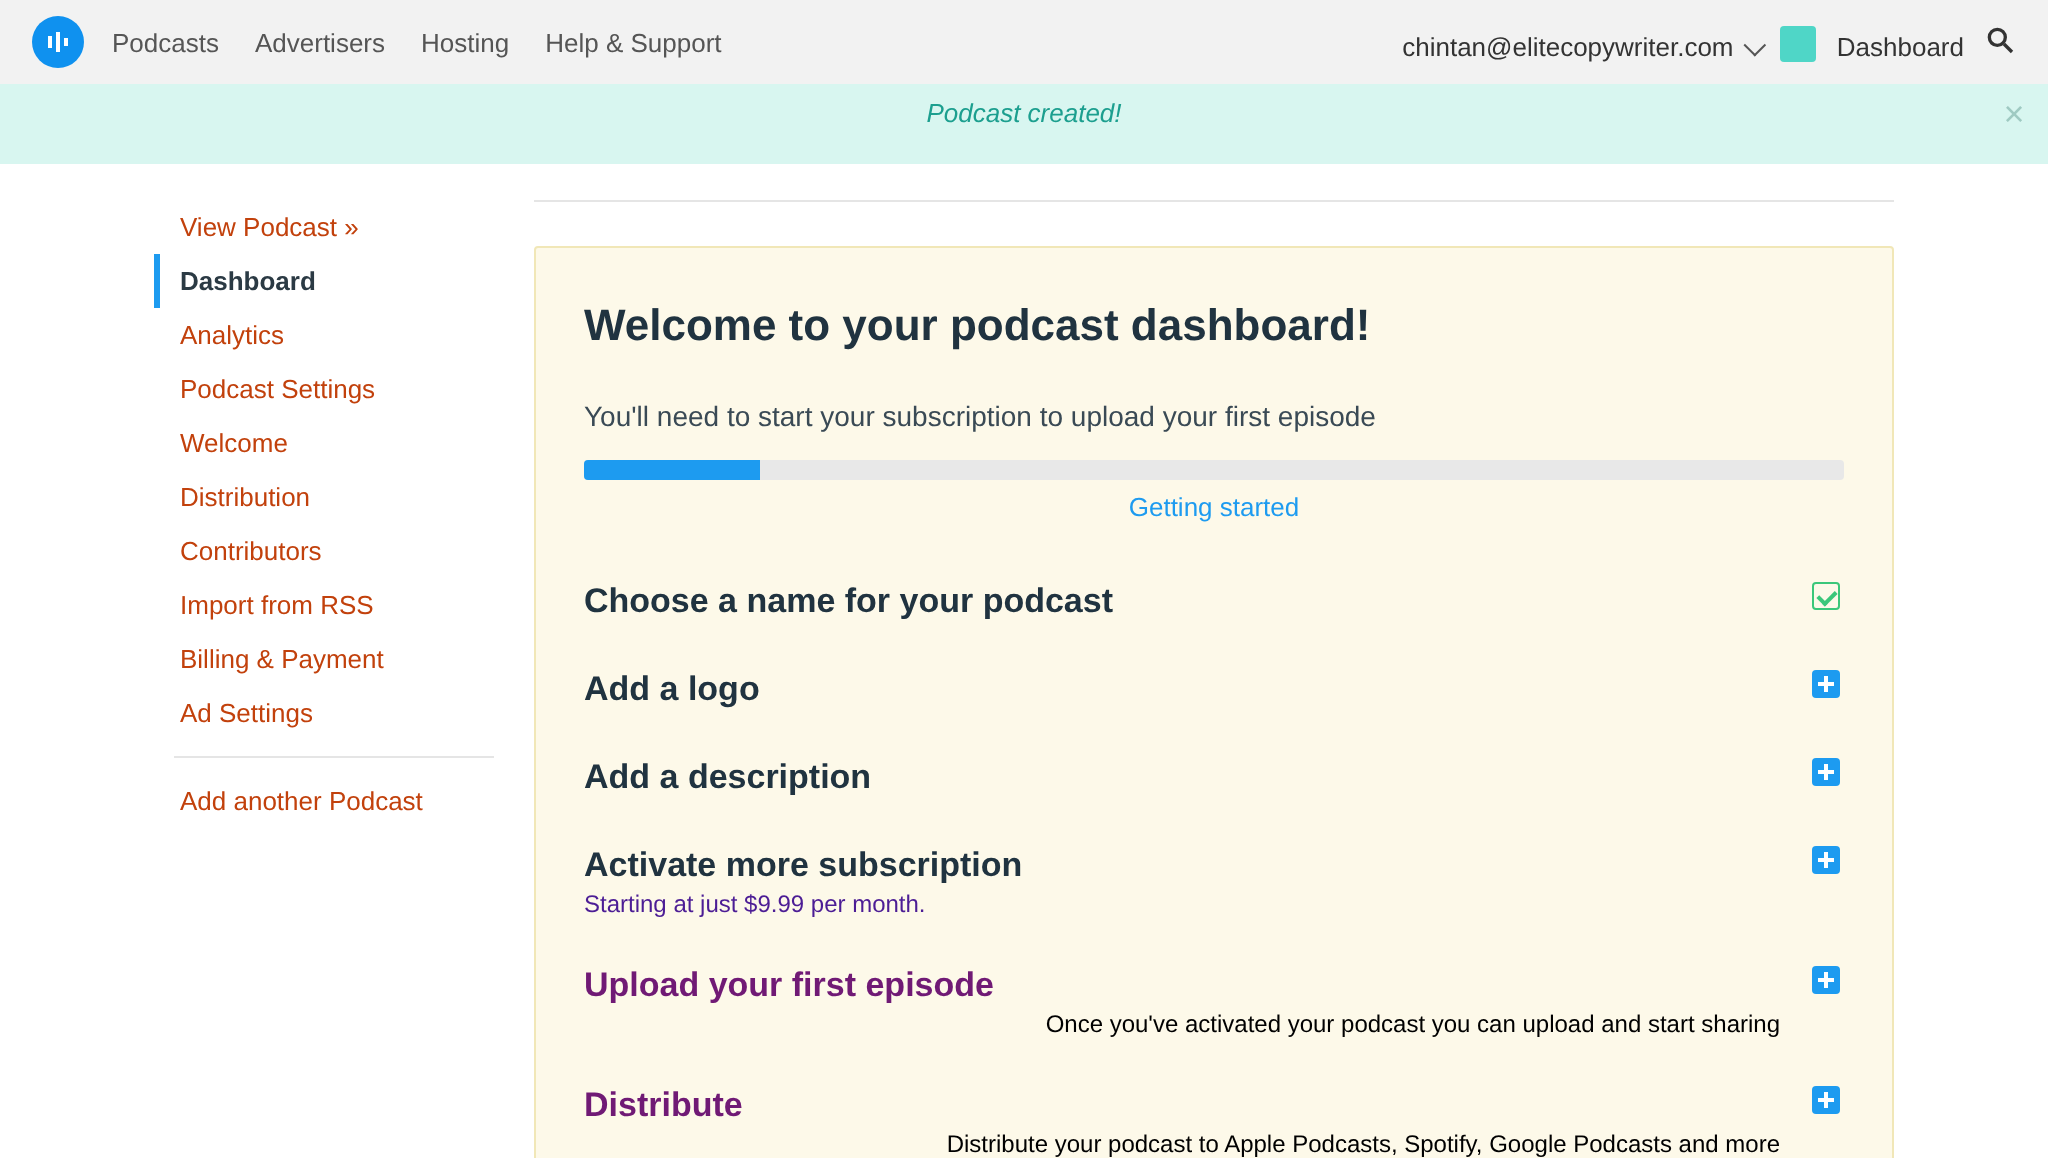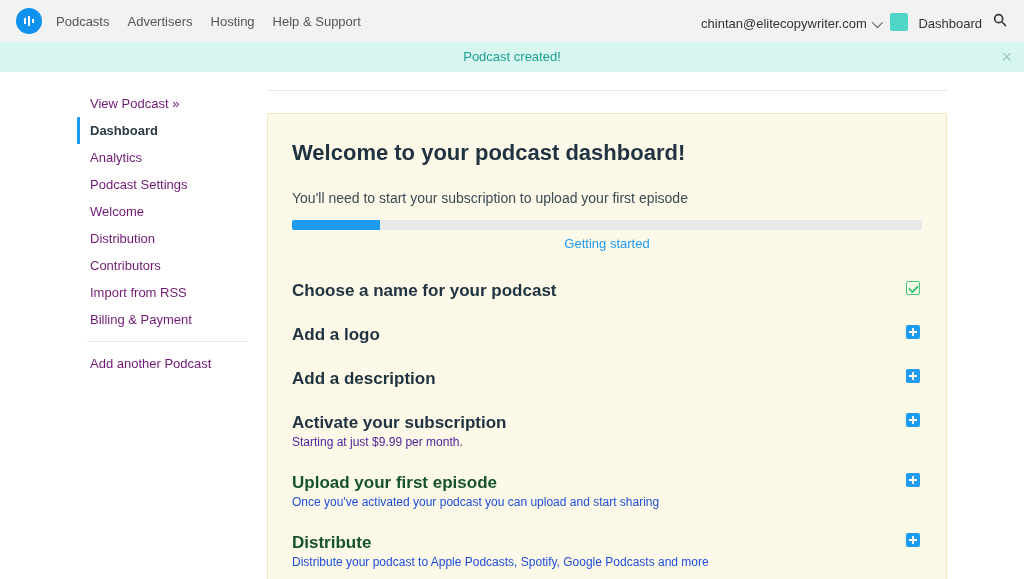--- a/index.html
+++ b/index.html
@@ -7,46 +7,46 @@
   .topbar { background: #f2f2f2; height: 42px; display: flex; align-items: center; padding: 0 16px; font-size: 13px; color: #555; }
   .topbar .logo { width: 26px; height: 26px; border-radius: 50%; background: #0f91ef; display:flex; align-items:center; justify-content:center; margin-right: 14px; }
   .topbar .nav { display: flex; gap: 18px; }
   .topbar .nav span { cursor: pointer; }
   .topbar .spacer { flex: 1; }
   .topbar .right { display: flex; align-items: flex-end; gap: 10px; font-size: 13px; color: #333; }
   .topbar .avatar { width: 18px; height: 18px; background: #4fd6c7; border-radius: 2px; }
   .chev { display:inline-block; width:8px; height:8px; border-right:1.6px solid #555; border-bottom:1.6px solid #555; transform: rotate(45deg) translateY(-2px); margin-left:2px;}
   .search-icon svg { width:16px; height:16px; }
 
-  .banner { background: #d8f6f0; color: #1c9f8f; text-align: center; font-size: 13px; height: 30px; line-height: 30px; position: relative; font-weight: 500;}
+  .banner { background: #d8f6f0; color: #1c9f8f; text-align: center; font-size: 13px; height: 40px; line-height: 30px; position: relative; font-weight: 500; font-style: italic;}
   .banner .close { position: absolute; right: 12px; top: 0; color: #9fcac2; font-size: 18px; cursor: pointer; font-weight: 400;}
 
   .container { width: 870px; margin: 0 auto; display: flex; padding-top: 18px; }
 
   .sidebar { width: 180px; flex-shrink: 0; font-size: 13px; }
-  .sidebar .item { padding: 6px 10px; color: #701a75; cursor: pointer; border-left: 3px solid transparent; }
+  .sidebar .item { padding: 6px 10px; color: #c2410c; cursor: pointer; border-left: 3px solid transparent; }
   .sidebar .item.active { border-left: 3px solid #1d9bf0; font-weight: 700; color: #2b3a44; }
   .sidebar .sep { border-top: 1px solid #e5e5e5; margin: 8px 10px; }
 
   .main { flex: 1; padding-left: 10px; }
   .page-title-row { font-size: 12px; color: #999; padding-bottom: 4px; }
   .title-sep { border-bottom: 1px solid #e5e5e5; margin-bottom: 22px; }
 
   .card { background: #fdf9e9; border: 1px solid #f1e7b7; border-radius: 2px; padding: 26px 24px; }
   .card h1 { font-size: 22px; font-weight: 700; color: #203340; margin-bottom: 6px; }
   .card .subtitle { font-size: 14px; color: #3a4a55; margin-bottom: 14px; margin-top: 24px; }
   .progress { width: 100%; height: 10px; background: #e8e8e8; border-radius: 2px; overflow: hidden; margin-bottom: 6px; }
   .progress .fill { height: 100%; background: #1d9bf0; }
   .getting { text-align: center; font-size: 13px; color: #1d9bf0; margin-bottom: 18px; }
 
   .checklist .row { position: relative; padding: 12px 32px 12px 0; }
   .checklist .row .label { font-size: 17px; font-weight: 600; color: #203340; }
-  .checklist .row.muted .label { color: #14532d; font-weight: 600;}
+  .checklist .row.muted .label { color: #701a75; font-weight: 600;}
   .checklist .row .sub { font-size: 12px; color: #4c1d95; margin-top: 2px; }
-  .checklist .row.muted .sub { color: #1d4ed8; }
+  .checklist .row.muted .sub { color: #000000; text-align: right; }
   .checklist .row .action { position: absolute; right: 0; top: 12px; width: 16px; height: 16px; }
 
   .plus-badge { width:14px; height:14px; background:#1d9bf0; border-radius:2px; position:relative; }
   .plus-badge::before, .plus-badge::after { content:""; position:absolute; background:#fff; }
   .plus-badge::before { left:3px; top:6px; width:8px; height:2px; }
   .plus-badge::after  { left:6px; top:3px; width:2px; height:8px; }
 
   .check-badge { width:14px; height:14px; border:1.5px solid #3bc77a; border-radius:2px; position:relative; }
   .check-badge::after { content:""; position:absolute; left:2px; top:3px; width:7px; height:4px; border-left:2px solid #3bc77a; border-bottom:2px solid #3bc77a; transform: rotate(-45deg); }
 </style>
@@ -97,20 +97,21 @@
     <div id="sidebar-list">
         <div class="item">View Podcast »</div>
         <div class="item active">Dashboard</div>
         <div class="item">Analytics</div>
         <div class="item">Podcast Settings</div>
         <div class="item">Welcome</div>
         <div class="item">Distribution</div>
         <div class="item">Contributors</div>
         <div class="item">Import from RSS</div>
         <div class="item">Billing &amp; Payment</div>
+        <div class="item">Ad Settings</div>
       </div>
     <div class="sep"></div>
     <div class="item">Add another Podcast</div>
   </div>
 
   <div class="main">
     <div class="title-sep"></div>
 
     <div class="card">
       <h1>Welcome to your podcast dashboard!</h1>
@@ -133,21 +134,21 @@
               <div class="plus-badge"></div>
             </div>
           </div>
           <div class="row">
             <div class="label">Add a description</div>
             <div class="action">
               <div class="plus-badge"></div>
             </div>
           </div>
           <div class="row">
-            <div class="label">Activate your subscription</div>
+            <div class="label">Activate more subscription</div>
             <div class="sub">Starting at just $9.99 per month.</div>
             <div class="action">
               <div class="plus-badge"></div>
             </div>
           </div>
           <div class="row muted">
             <div class="label">Upload your first episode</div>
             <div class="sub">Once you've activated your podcast you can upload and start sharing</div>
             <div class="action">
               <div class="plus-badge"></div>

